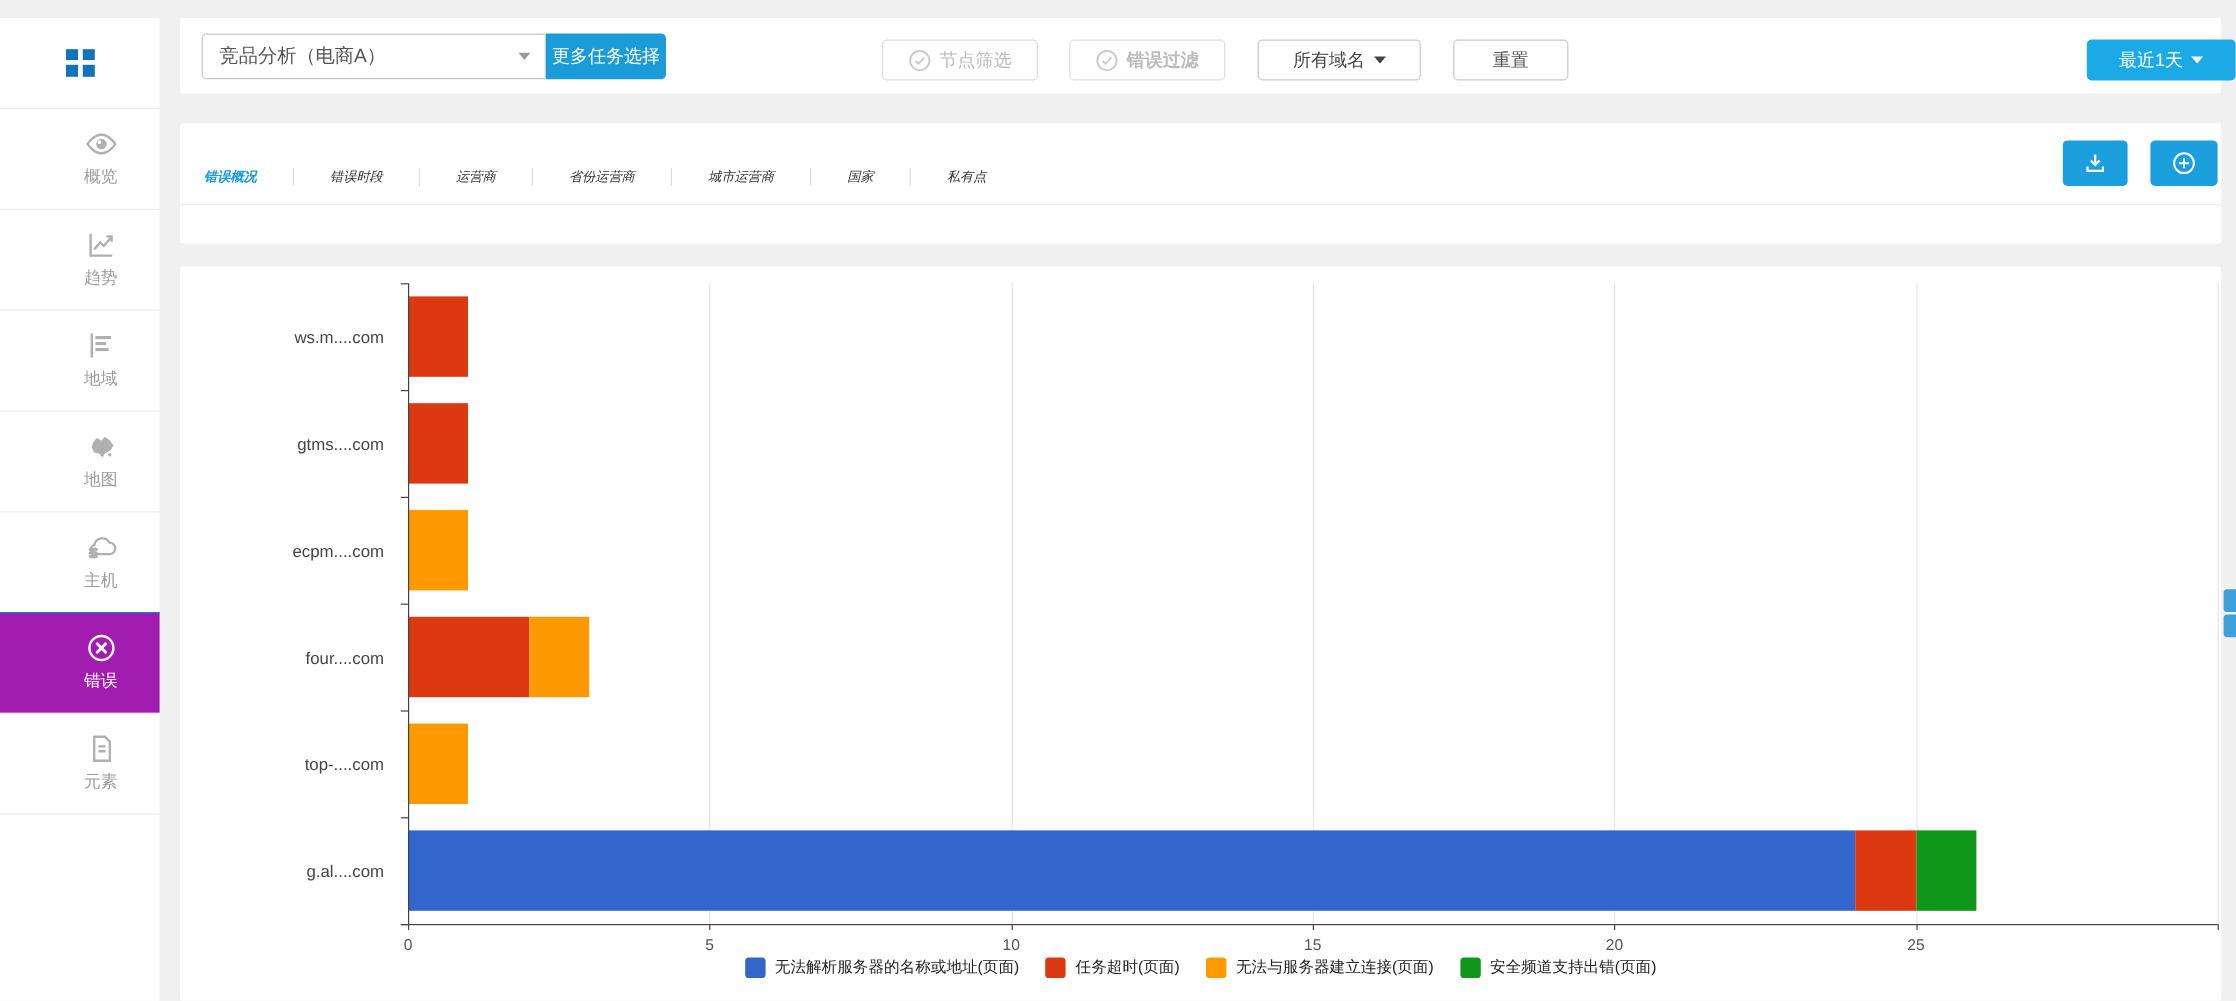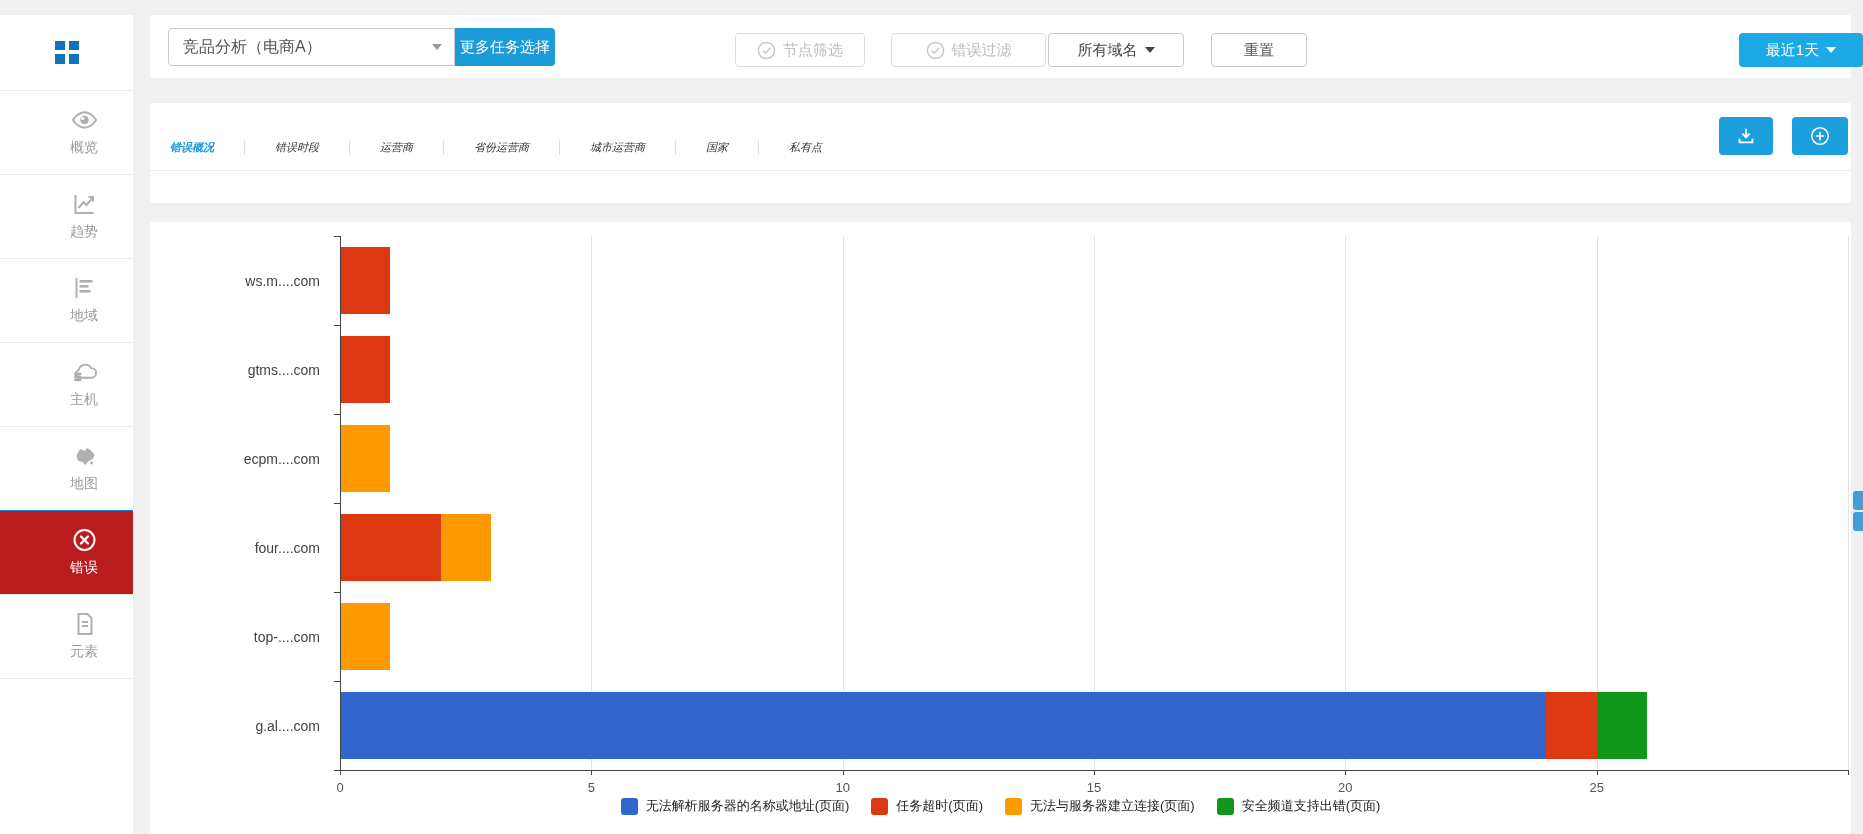--- a/index.html
+++ b/index.html
@@ -9,39 +9,39 @@
 
   
   #sidebar { left:0; top:15px; width:133px; height:819px; background:#fff; }
   #logo { height:75px; display:flex; align-items:center; justify-content:center; }
   #logo .grid { display:grid; grid-template-columns:10px 10px; grid-template-rows:9px 10px; gap:4px; }
   #logo .sq { background:#1173b9; }
   .side-item { height:84px; border-top:1px solid #ebebeb; display:flex; flex-direction:column;
     align-items:center; justify-content:center; gap:7px; cursor:pointer; color:#9b9b9b;padding-left:35px; }
   .side-item .lbl { font-size:14px; }
   .side-item svg { width:27px; height:24px; }
-  .side-item.active { background:#b91c1c; color:#fff; border-top-color:#0d87ce; }
+  .side-item.active { background:#a21caf; color:#fff; border-top-color:#0d87ce; }
   #sidebar .end-line { border-top:1px solid #ebebeb; }
 
   
   .card { position:absolute; left:150px; width:1701px; background:#fff; border-radius:2px; }
   #toolbar-card { top:15px; height:63px; }
   #tab-card { top:103px; height:100px; }
   #chart-card { top:222px; height:612px; }
 
   
   .tb { position:absolute; top:18px; height:34px; border-radius:4px; font-size:15px;
     display:flex; align-items:center; justify-content:center; gap:7px; cursor:pointer; background:#fff; }
   #task-select { left:18px; top:13px; width:287px; height:38px; border:1px solid #c9c9c9;
     justify-content:space-between; padding:0 12px 0 14px; color:#555; font-size:16px; border-radius:4px 0 0 4px; }
   #more-task-btn { left:305px; top:13px; width:100px; height:38px; background:#1b9cd8; color:#fff;
     border-radius:0 4px 4px 0; font-size:15px; }
   .tb.disabled { color:#bcbcbc; border:1px solid #dedede; cursor:default; }
   #node-filter-btn { left:585px; width:130px; }
-  #error-filter-btn { left:741px; width:155px; }
+  #error-filter-btn { left:741px; width:130px;font-weight:bold; }
   #domain-btn { left:898px; width:136px; border:1px solid #c9c9c9; color:#444; }
   #reset-btn { left:1061px; width:96px; border:1px solid #c9c9c9; color:#555; }
   #date-btn { left:1589px; width:124px; background:#1caae7; color:#fff; font-size:15px; }
   .caret { width:0; height:0; border-left:5px solid transparent; border-right:5px solid transparent; border-top:6px solid #9a9a9a; }
   .caret.dark { border-top-color:#444; }
   .caret.white { border-top-color:#fff; }
   .chk { width:19px; height:19px; }
 
   
   #tabs { position:absolute; left:18px; top:22px; height:44px; display:flex; align-items:center; }
@@ -110,35 +110,35 @@
     <svg viewBox="0 0 24 24">
       <path d="M4 2v20" stroke="#b0b0b0" stroke-width="2"></path>
       <rect x="7" y="4" width="13" height="2.6" fill="#b0b0b0"></rect>
       <rect x="7" y="9" width="9" height="2.6" fill="#b0b0b0"></rect>
       <rect x="7" y="14" width="11" height="2.6" fill="#b0b0b0"></rect>
     </svg>
     <span class="lbl">地域</span>
   </div>
 
   <div class="side-item">
+    <svg viewBox="0 0 24 24">
+      <path d="M5 9l3-4 4 2 3-3 4 3 3 4-2 4-5 3-2 3-3-3-4-1-2-4z" fill="#b0b0b0"></path>
+      <circle cx="19" cy="19" r="1.4" fill="#b0b0b0"></circle>
+    </svg>
+    <span class="lbl">地图</span>
+  </div>
+
+  <div class="side-item">
     <svg viewBox="0 0 28 24">
       <path d="M10 18h11a5 5 0 000-10 7 7 0 00-13 2 4 4 0 002 8z" fill="none" stroke="#b0b0b0" stroke-width="2"></path>
       <ellipse cx="7" cy="14" rx="4" ry="1.7" fill="#b0b0b0"></ellipse>
       <ellipse cx="7" cy="17" rx="4" ry="1.7" fill="#b0b0b0"></ellipse>
       <ellipse cx="7" cy="20" rx="4" ry="1.7" fill="#b0b0b0"></ellipse>
     </svg>
     <span class="lbl">主机</span>
-  </div>
-
-  <div class="side-item">
-    <svg viewBox="0 0 24 24">
-      <path d="M5 9l3-4 4 2 3-3 4 3 3 4-2 4-5 3-2 3-3-3-4-1-2-4z" fill="#b0b0b0"></path>
-      <circle cx="19" cy="19" r="1.4" fill="#b0b0b0"></circle>
-    </svg>
-    <span class="lbl">地图</span>
   </div>
 
   <div class="side-item active">
     <svg viewBox="0 0 24 24">
       <circle cx="12" cy="12" r="10" fill="none" stroke="#fff" stroke-width="2"></circle>
       <path d="M8.5 8.5l7 7M15.5 8.5l-7 7" stroke="#fff" stroke-width="2.4" stroke-linecap="round"></path>
     </svg>
     <span class="lbl">错误</span>
   </div>
 

